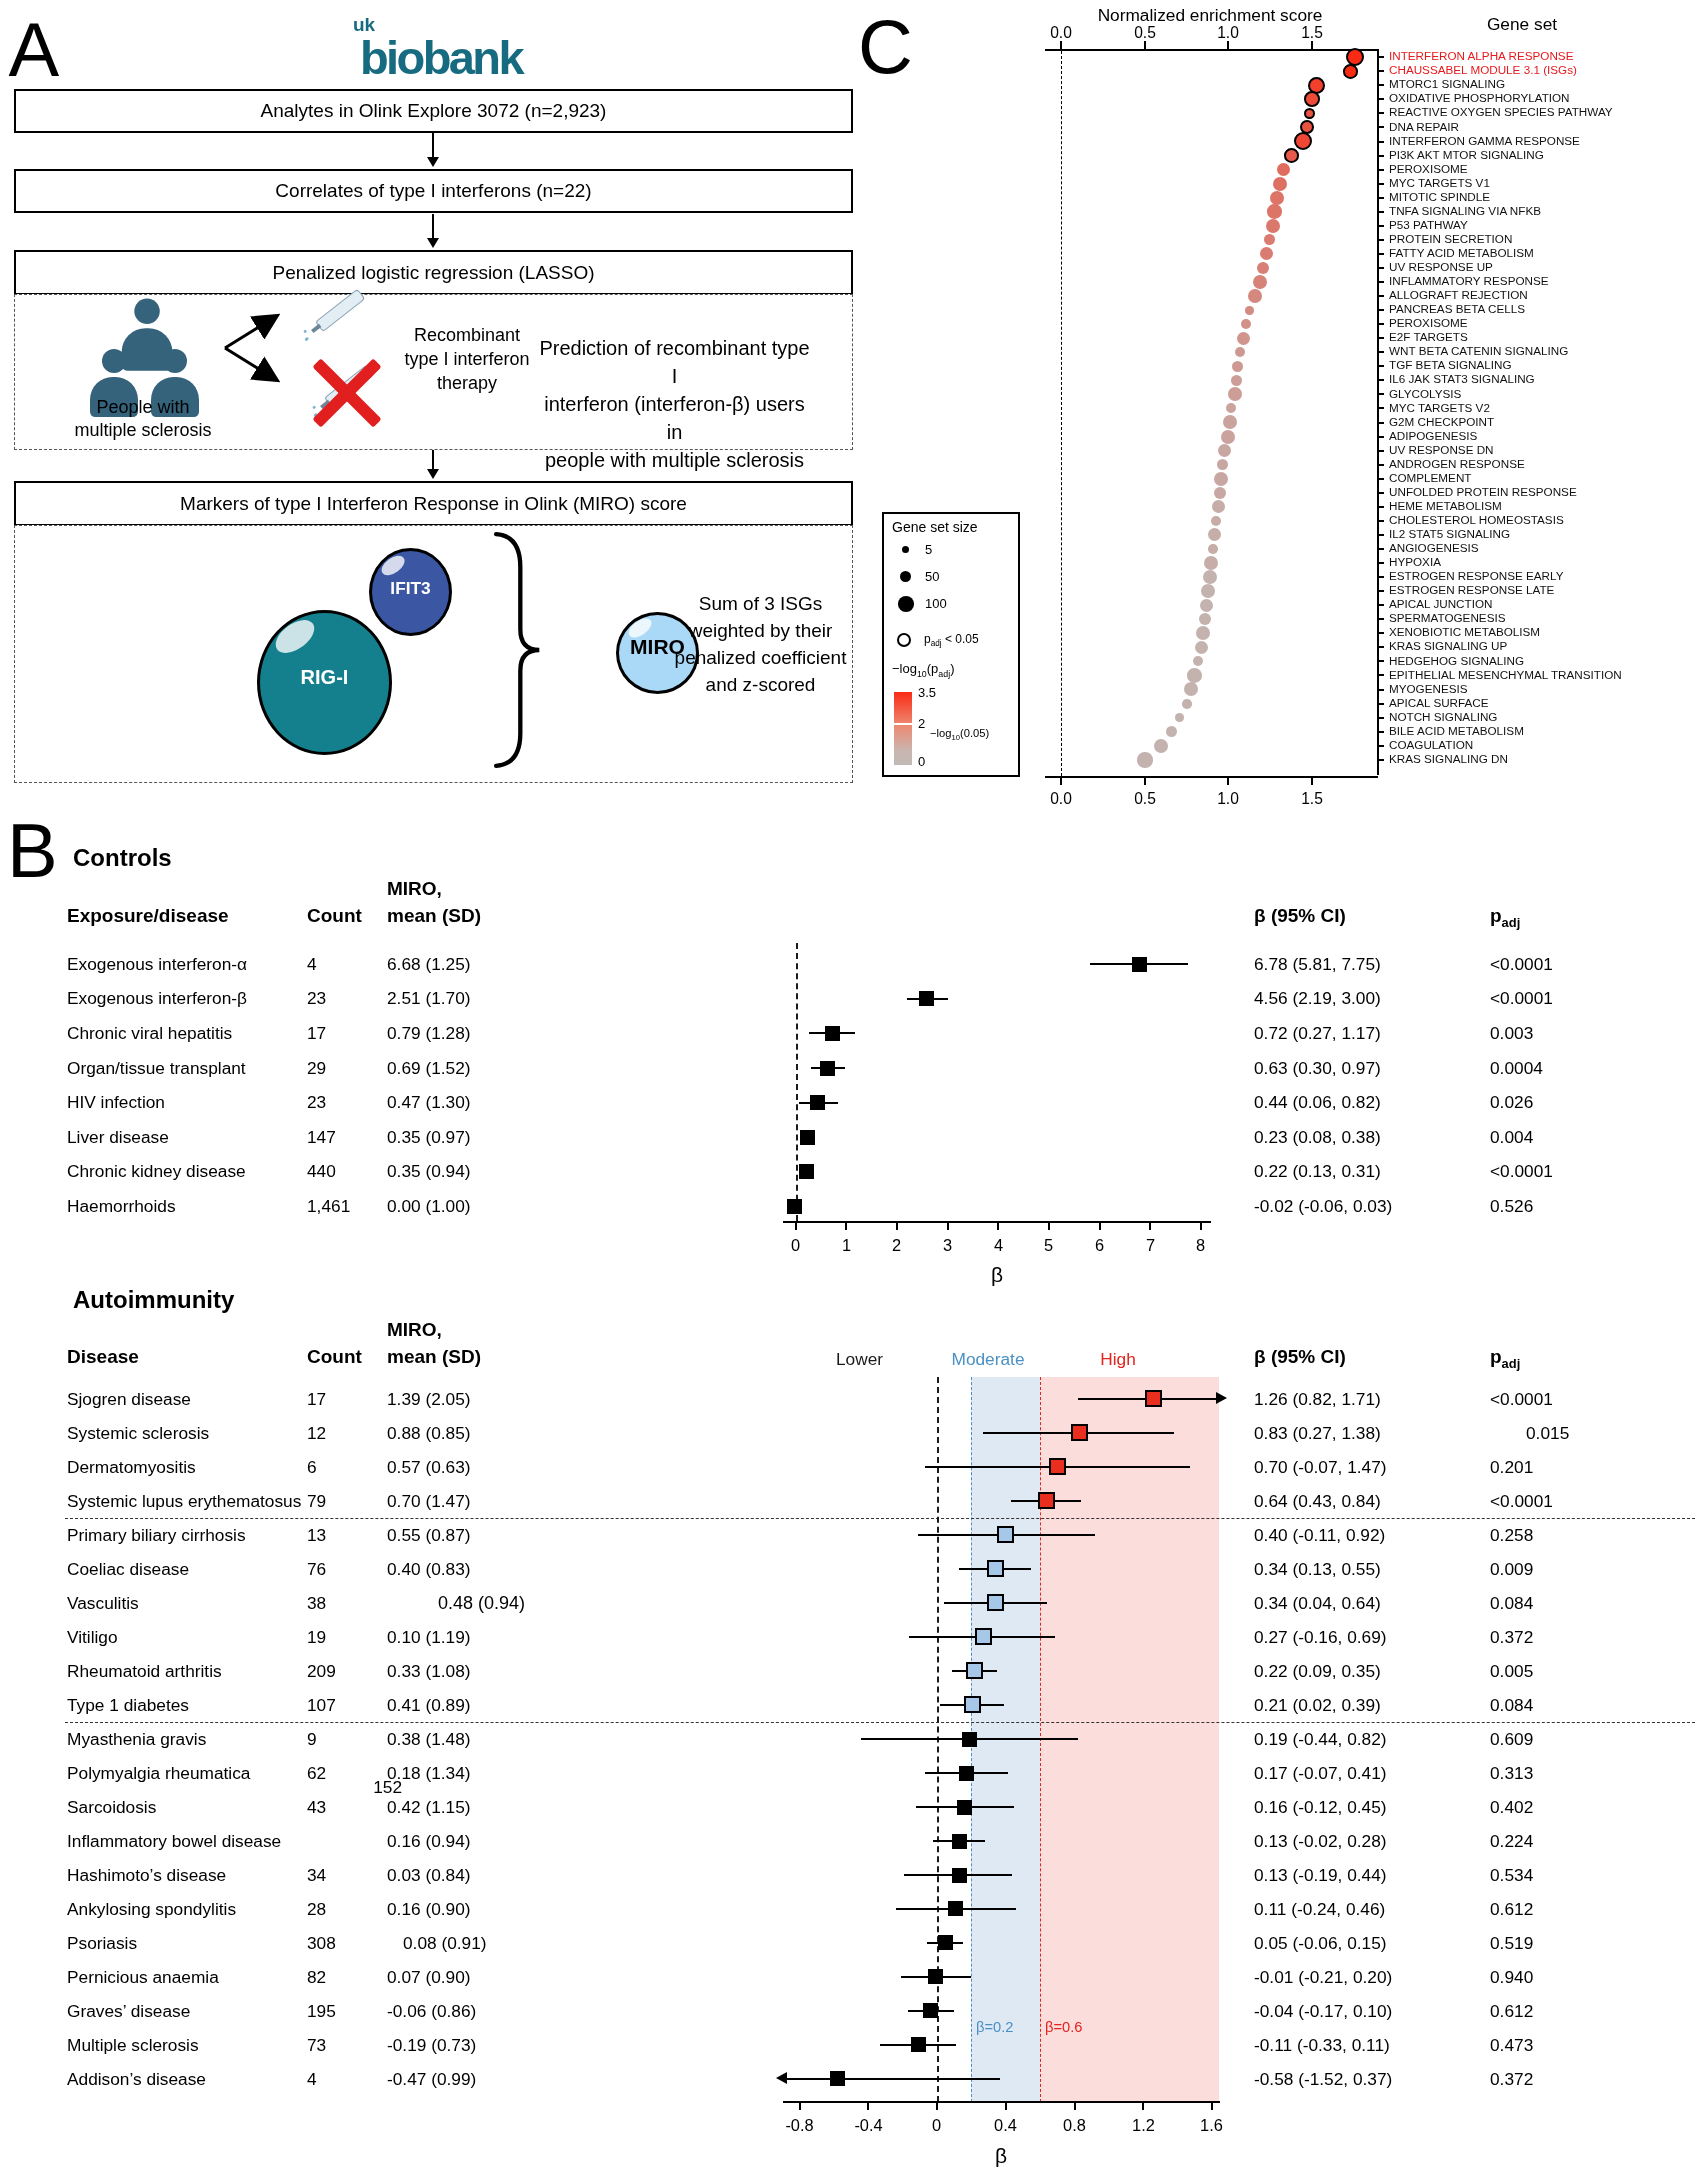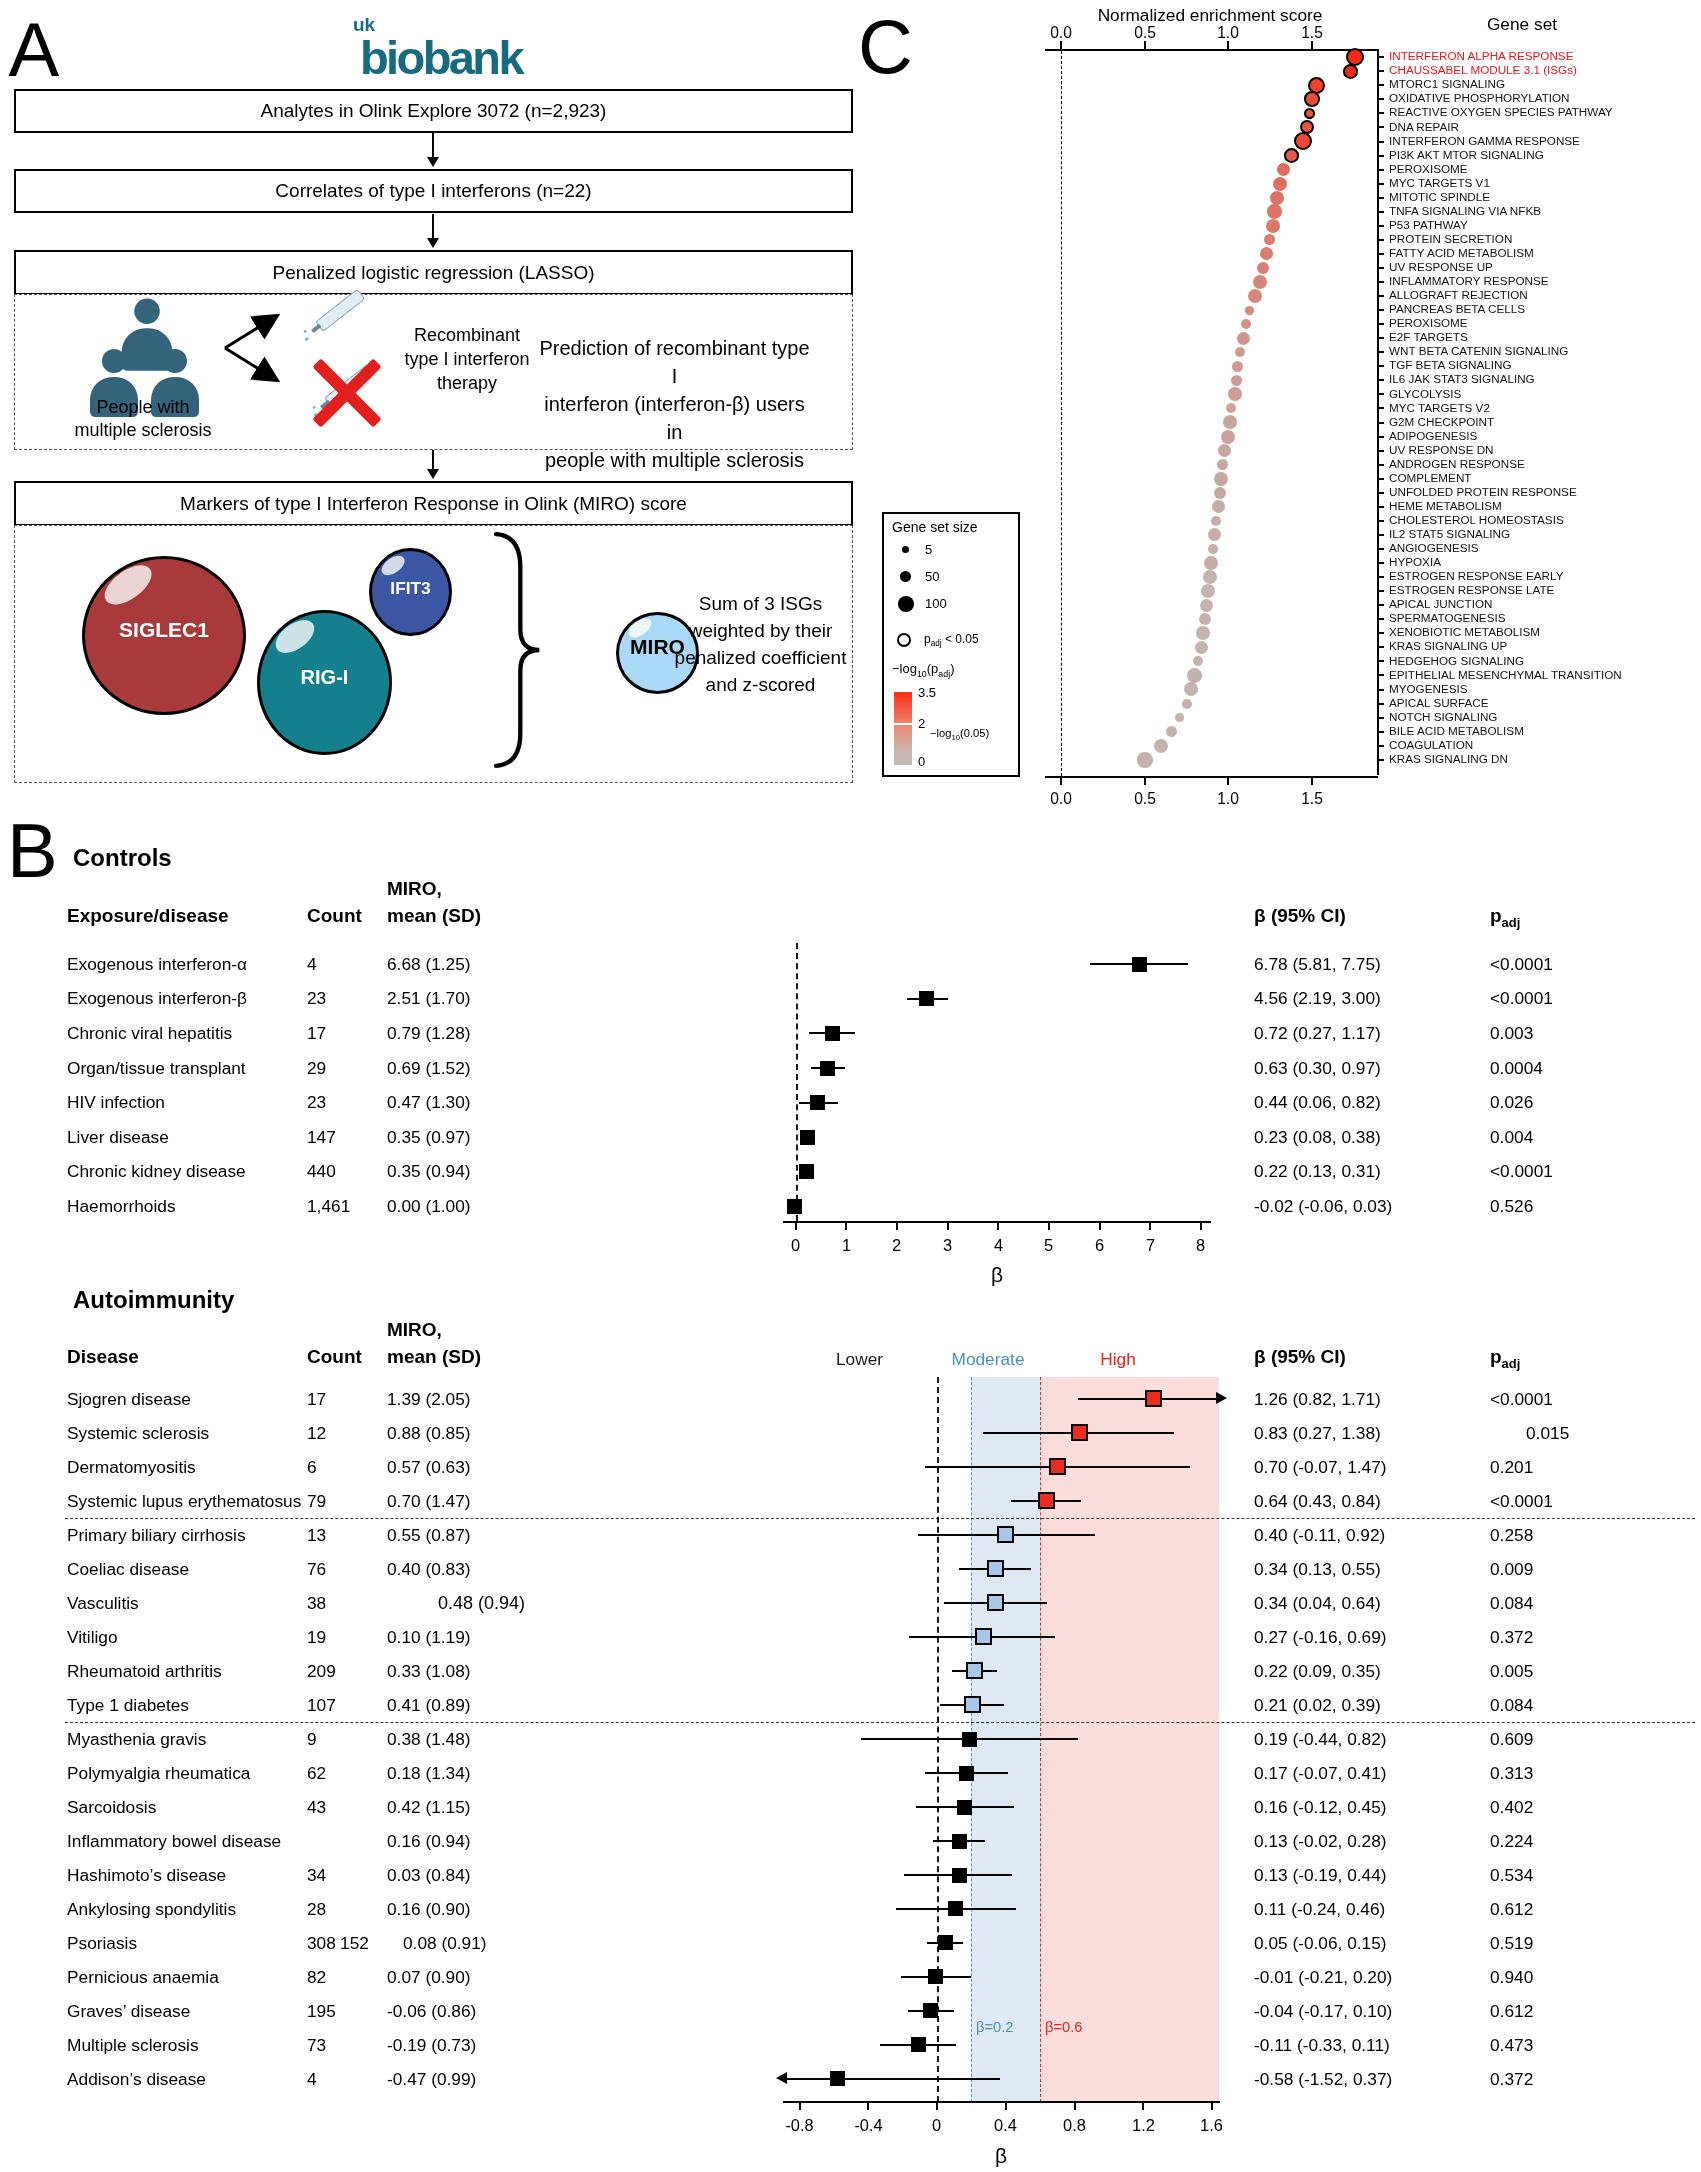--- a/index.html
+++ b/index.html
@@ -77,24 +77,20 @@
     <div style="left:313px;top:380px;width:67px;height:17.3px;transform:rotate(-38deg)">
       <div style="position:absolute;left:10.4px;top:1.7px;width:54px;height:13px;background:#e3edf4;border:1.7px solid #8aa4b5;border-radius:3.5px"></div>
       <div style="position:absolute;left:1.7px;top:6px;width:10.4px;height:4.3px;background:#6d8798"></div>
       <div style="position:absolute;left:-5.2px;top:1.7px;width:3.5px;height:3.5px;border-radius:50%;background:#7fb3d5"></div>
       <div style="position:absolute;left:-8.6px;top:8.6px;width:3.5px;height:3.5px;border-radius:50%;background:#7fb3d5"></div>
     </div>
     <div style="left:304px;top:387px;width:86px;height:12px;background:#e11f1f;border-radius:2.6px;transform:rotate(45deg)"></div>
     <div style="left:304px;top:387px;width:86px;height:12px;background:#e11f1f;border-radius:2.6px;transform:rotate(-45deg)"></div>
     <div style="left:391px;top:323px;font-size:18px;line-height:24px;width:152px;text-align:center;">Recombinant<br>type I interferon<br>therapy</div>
     <div style="left:536px;top:334px;font-size:20px;line-height:28px;width:277px;text-align:center;">Prediction of recombinant type I<br>interferon (interferon-β) users in<br>people with multiple sclerosis</div>
-    <div style="left:82px;top:556px;width:164px;height:159px;border-radius:50%;background:#a83a3c;border:3.9px solid #000">
-      <div style="position:absolute;left:10%;top:8%;width:34%;height:18%;border-radius:50%;background:rgba(255,255,255,.78);transform:rotate(-36deg)"></div>
-      <div style="position:absolute;left:0;top:59px;width:100%;text-align:center;font-weight:bold;font-size:21px;color:#ffffff">SIGLEC1</div>
-    </div>
     <div style="left:257px;top:610px;width:135px;height:145px;border-radius:50%;background:#15808d;border:3.9px solid #000">
       <div style="position:absolute;left:10%;top:8%;width:34%;height:18%;border-radius:50%;background:rgba(255,255,255,.78);transform:rotate(-36deg)"></div>
       <div style="position:absolute;left:0;top:53px;width:100%;text-align:center;font-weight:bold;font-size:20px;color:#ffffff">RIG-I</div>
     </div>
     <div style="left:369px;top:548px;width:83px;height:88px;border-radius:50%;background:#3b57a4;border:3.9px solid #000">
       <div style="position:absolute;left:10%;top:8%;width:34%;height:18%;border-radius:50%;background:rgba(255,255,255,.78);transform:rotate(-36deg)"></div>
       <div style="position:absolute;left:0;top:27px;width:100%;text-align:center;font-weight:bold;font-size:17.3px;color:#ffffff">IFIT3</div>
     </div>
     <div style="left:616px;top:612px;width:83px;height:82px;border-radius:50%;background:#a9d9f6;border:3.9px solid #000">
       <div style="position:absolute;left:10%;top:8%;width:34%;height:18%;border-radius:50%;background:rgba(255,255,255,.78);transform:rotate(-36deg)"></div>
@@ -446,21 +442,21 @@
     <div style="left:307px;top:1762px;font-size:17.3px;line-height:22.5px;width:95px;text-align:left;">62</div>
     <div style="left:387px;top:1762px;font-size:17.3px;line-height:22.5px;width:138px;text-align:left;">0.18 (1.34)</div>
     <div style="left:1254px;top:1762px;font-size:17.3px;line-height:22.5px;width:216px;text-align:left;">0.17 (-0.07, 0.41)</div>
     <div style="left:1490px;top:1762px;font-size:17.3px;line-height:22.5px;width:104px;text-align:left;">0.313</div>
     <div style="left:67px;top:1796px;font-size:17.3px;line-height:22.5px;width:311px;text-align:left;">Sarcoidosis</div>
     <div style="left:307px;top:1796px;font-size:17.3px;line-height:22.5px;width:95px;text-align:left;">43</div>
     <div style="left:387px;top:1796px;font-size:17.3px;line-height:22.5px;width:138px;text-align:left;">0.42 (1.15)</div>
     <div style="left:1254px;top:1796px;font-size:17.3px;line-height:22.5px;width:216px;text-align:left;">0.16 (-0.12, 0.45)</div>
     <div style="left:1490px;top:1796px;font-size:17.3px;line-height:22.5px;width:104px;text-align:left;">0.402</div>
     <div style="left:67px;top:1830px;font-size:17.3px;line-height:22.5px;width:311px;text-align:left;">Inflammatory bowel disease</div>
-    <div style="left:307px;top:1932px;font-size:17.3px;line-height:22.5px;width:95px;text-align:center;">152</div>
+    <div style="left:307px;top:1776px;font-size:17.3px;line-height:22.5px;width:95px;text-align:right;">152</div>
     <div style="left:387px;top:1830px;font-size:17.3px;line-height:22.5px;width:138px;text-align:left;">0.16 (0.94)</div>
     <div style="left:1254px;top:1830px;font-size:17.3px;line-height:22.5px;width:216px;text-align:left;">0.13 (-0.02, 0.28)</div>
     <div style="left:1490px;top:1830px;font-size:17.3px;line-height:22.5px;width:104px;text-align:left;">0.224</div>
     <div style="left:67px;top:1864px;font-size:17.3px;line-height:22.5px;width:311px;text-align:left;">Hashimoto’s disease</div>
     <div style="left:307px;top:1864px;font-size:17.3px;line-height:22.5px;width:95px;text-align:left;">34</div>
     <div style="left:387px;top:1864px;font-size:17.3px;line-height:22.5px;width:138px;text-align:left;">0.03 (0.84)</div>
     <div style="left:1254px;top:1864px;font-size:17.3px;line-height:22.5px;width:216px;text-align:left;">0.13 (-0.19, 0.44)</div>
     <div style="left:1490px;top:1864px;font-size:17.3px;line-height:22.5px;width:104px;text-align:left;">0.534</div>
     <div style="left:67px;top:1898px;font-size:17.3px;line-height:22.5px;width:311px;text-align:left;">Ankylosing spondylitis</div>
     <div style="left:307px;top:1898px;font-size:17.3px;line-height:22.5px;width:95px;text-align:left;">28</div>

